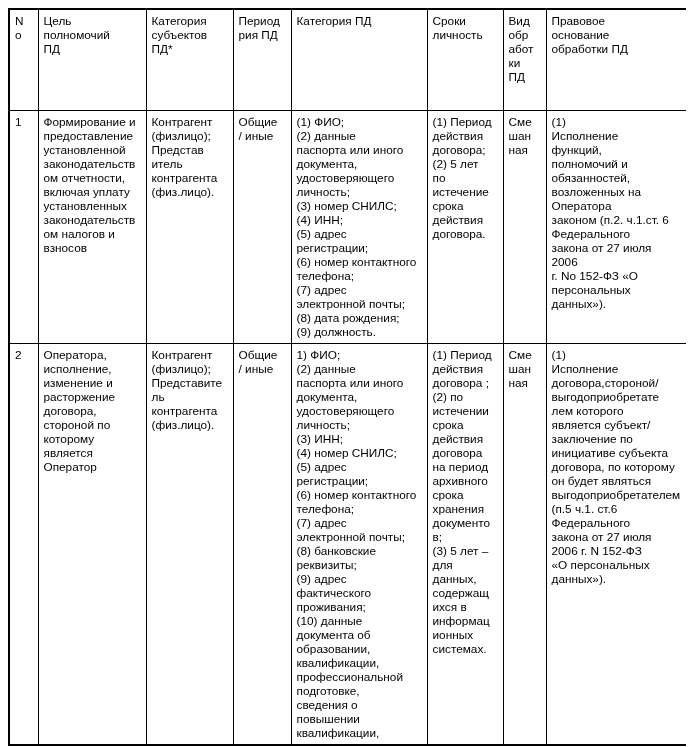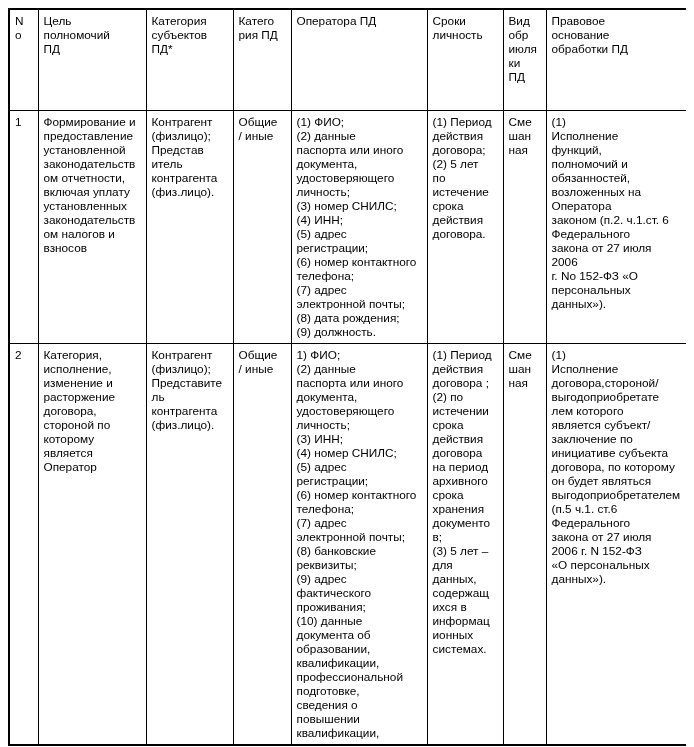--- a/index.html
+++ b/index.html
@@ -64,28 +64,28 @@
   <thead>
     <tr>
       <th>N
 o</th>
       <th>Цель
 полномочий
 ПД</th>
       <th>Категория
 субъектов
 ПД*</th>
-      <th>Катего
+      <th>Период
 рия ПД</th>
-      <th>Оператора ПД</th>
+      <th>Категория ПД</th>
       <th>Сроки
 личность</th>
       <th>Вид
 обр
-июля
+абот
 ки
 ПД</th>
       <th>Правовое
 основание
 обработки ПД</th>
     </tr>
   </thead>
   <tbody>
     <tr>
       <td>1</td>
@@ -144,21 +144,21 @@
 Оператора
 законом (п.2. ч.1.ст. 6
 Федерального
 закона от 27 июля 2006
 г. No 152-ФЗ «О
 персональных
 данных»).</td>
     </tr>
     <tr>
       <td>2</td>
-      <td>Категория,
+      <td>Оператора,
 исполнение,
 изменение и
 расторжение
 договора,
 стороной по
 которому
 является
 Оператор</td>
       <td>Контрагент
 (физлицо);

